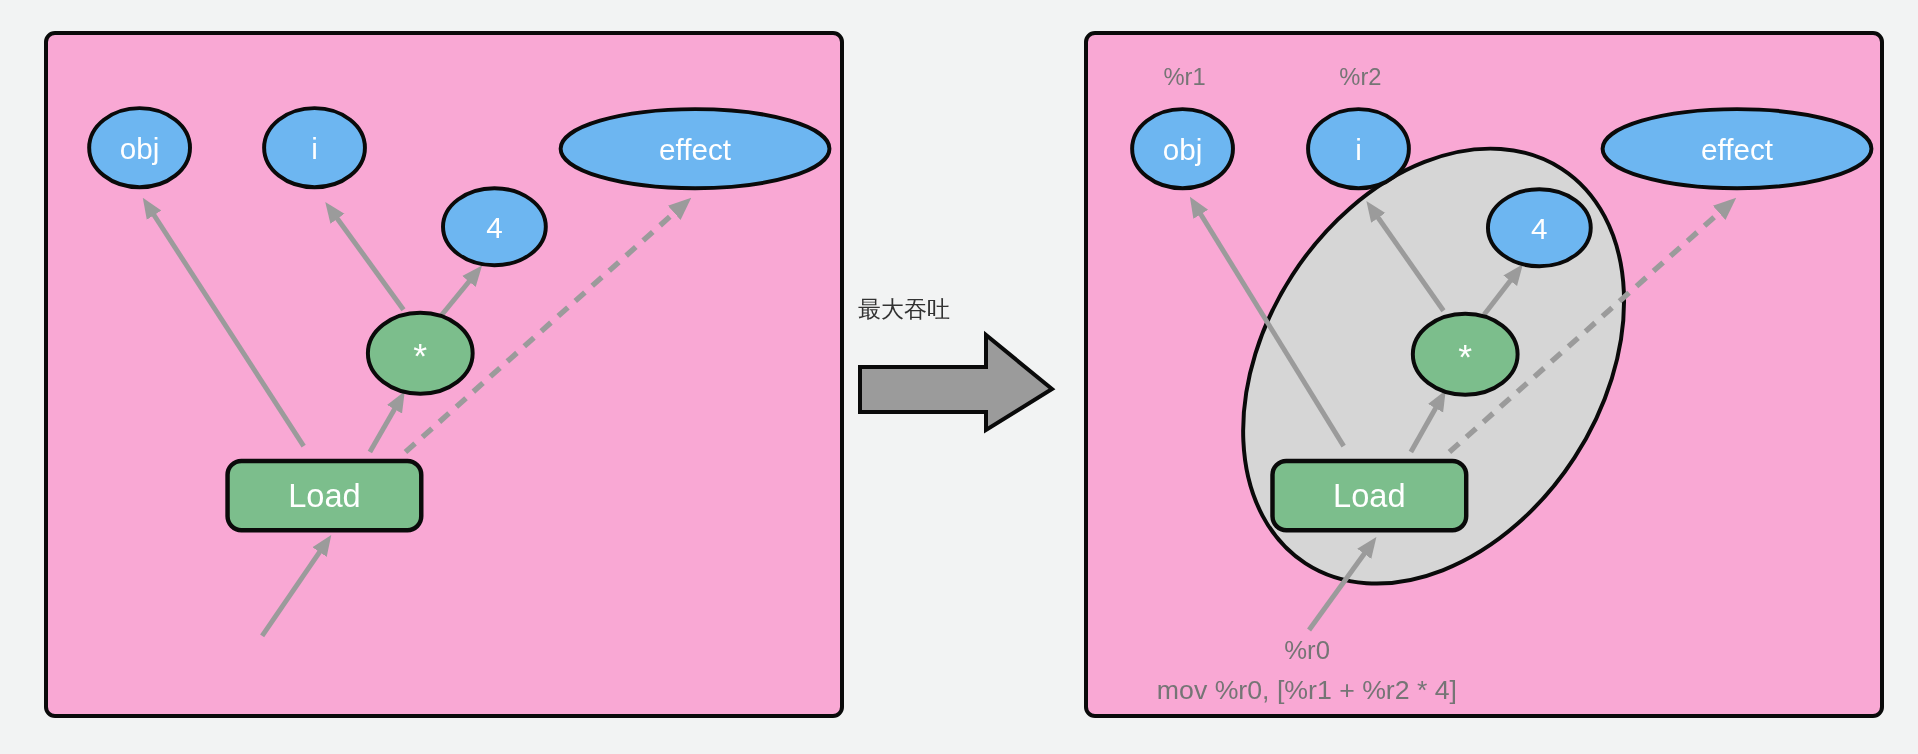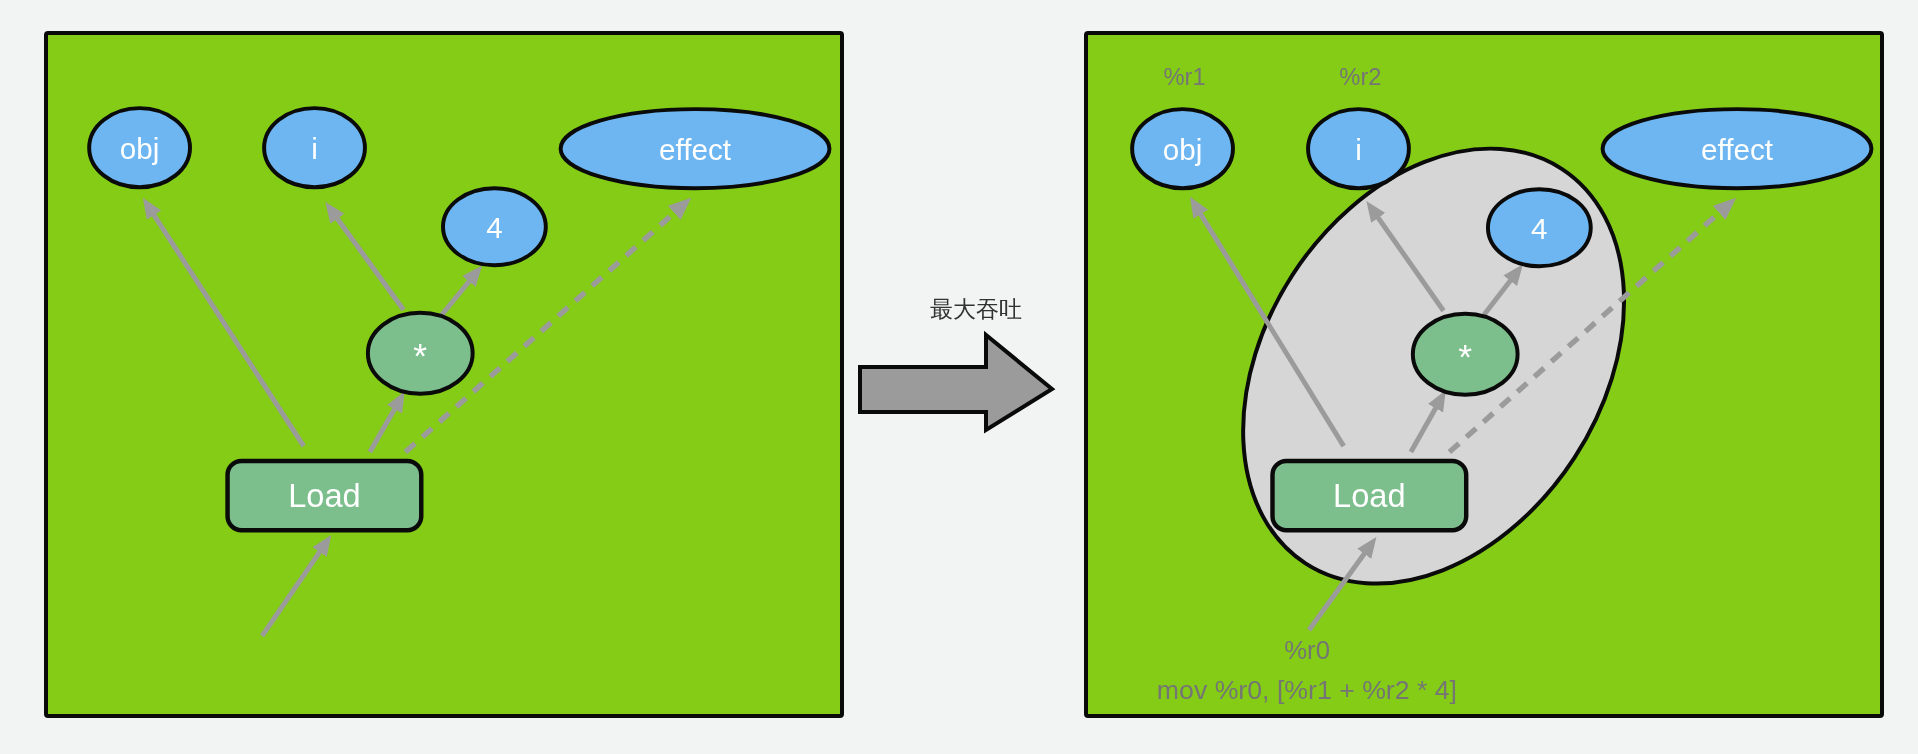--- a/index.html
+++ b/index.html
@@ -7,42 +7,42 @@
     width: 1918px; height: 754px;
     background: #f2f3f3;
     overflow: hidden;
     font-family: "Liberation Sans", sans-serif;
   }
   .stage { position: relative; width: 1918px; height: 754px; }
   .panel {
     position: absolute;
     top: 31px;
     width: 792px; height: 679px;
-    background: #84cc16;
+    background: #f9a8d4;
     border: 4px solid #0a0a0a;
-    border-radius: 4px;
+    border-radius: 11px;
   }
   .panel.left  { left: 44px;  }
   .panel.right { left: 1084px; }
   .panel svg { position: absolute; left: 0; top: 0; width: 792px; height: 679px; display:block; }
   .node-ellipse { stroke: #0a0a0a; stroke-width: 4; }
   .op-rect { stroke: #0a0a0a; stroke-width: 4.5; }
   .tile { stroke: #0a0a0a; stroke-width: 4; }
   .node-label { fill: #ffffff; font-size: 30px; font-family: "Liberation Sans", sans-serif; text-anchor: middle; }
   .node-label.mul { font-size: 36px; }
   .node-label.load { font-size: 33px; }
   .reg-label { font-size: 24px; font-family: "Liberation Sans", sans-serif; text-anchor: middle; }
   .r0-label { font-size: 26px; font-family: "Liberation Sans", sans-serif; text-anchor: middle; }
   .asm-label { font-size: 27px; font-family: "Liberation Sans", sans-serif; text-anchor: start; }
   .edge { fill: none; stroke-width: 5; stroke-linecap: butt; }
   .edge.dashed { stroke-dasharray: 13 10; stroke-width: 5.5; }
   .between-label {
     position: absolute;
     left: 858px; top: 294px; width: 164px; height: 30px;
-    text-align: right;
+    text-align: left;
     font-size: 23px;
     color: #323232;
     font-family: "Liberation Sans", sans-serif;
   }
   .between-arrow-svg { position: absolute; left: 850px; top: 330px; width: 210px; height: 106px; }
   .big-arrow { stroke: #0a0a0a; stroke-width: 4; stroke-linejoin: miter; }
 </style>
 </head>
 <body>
 

